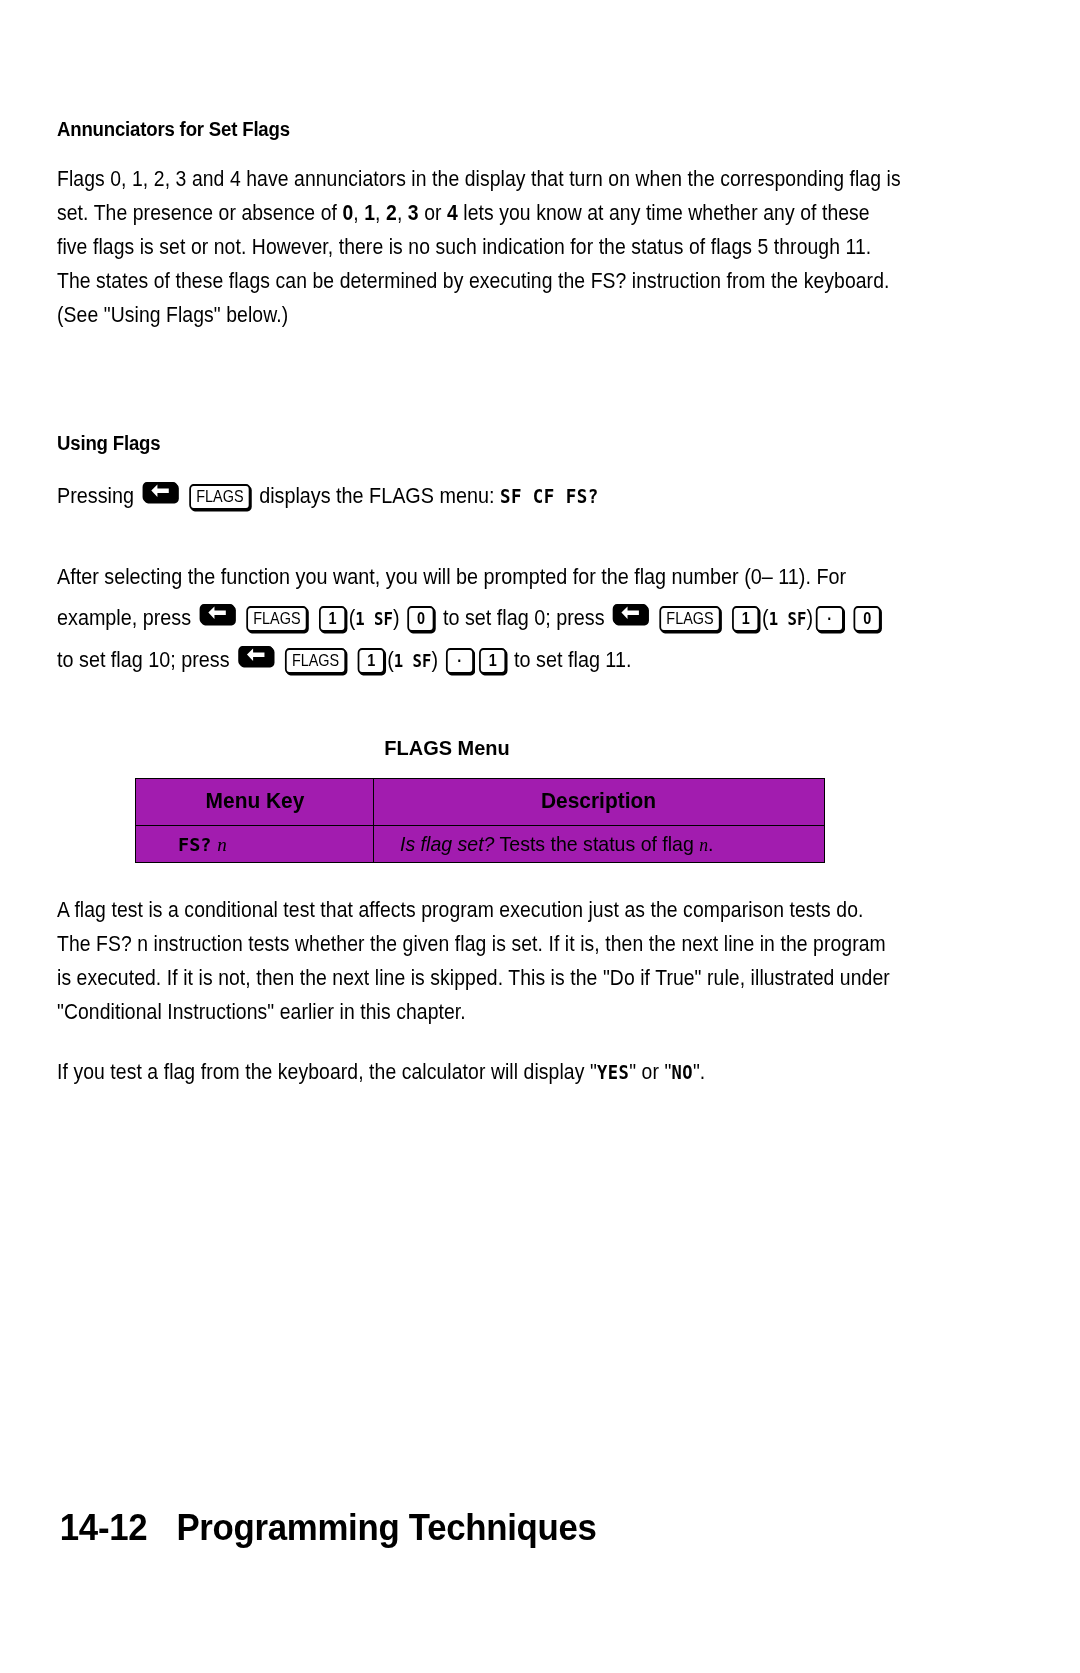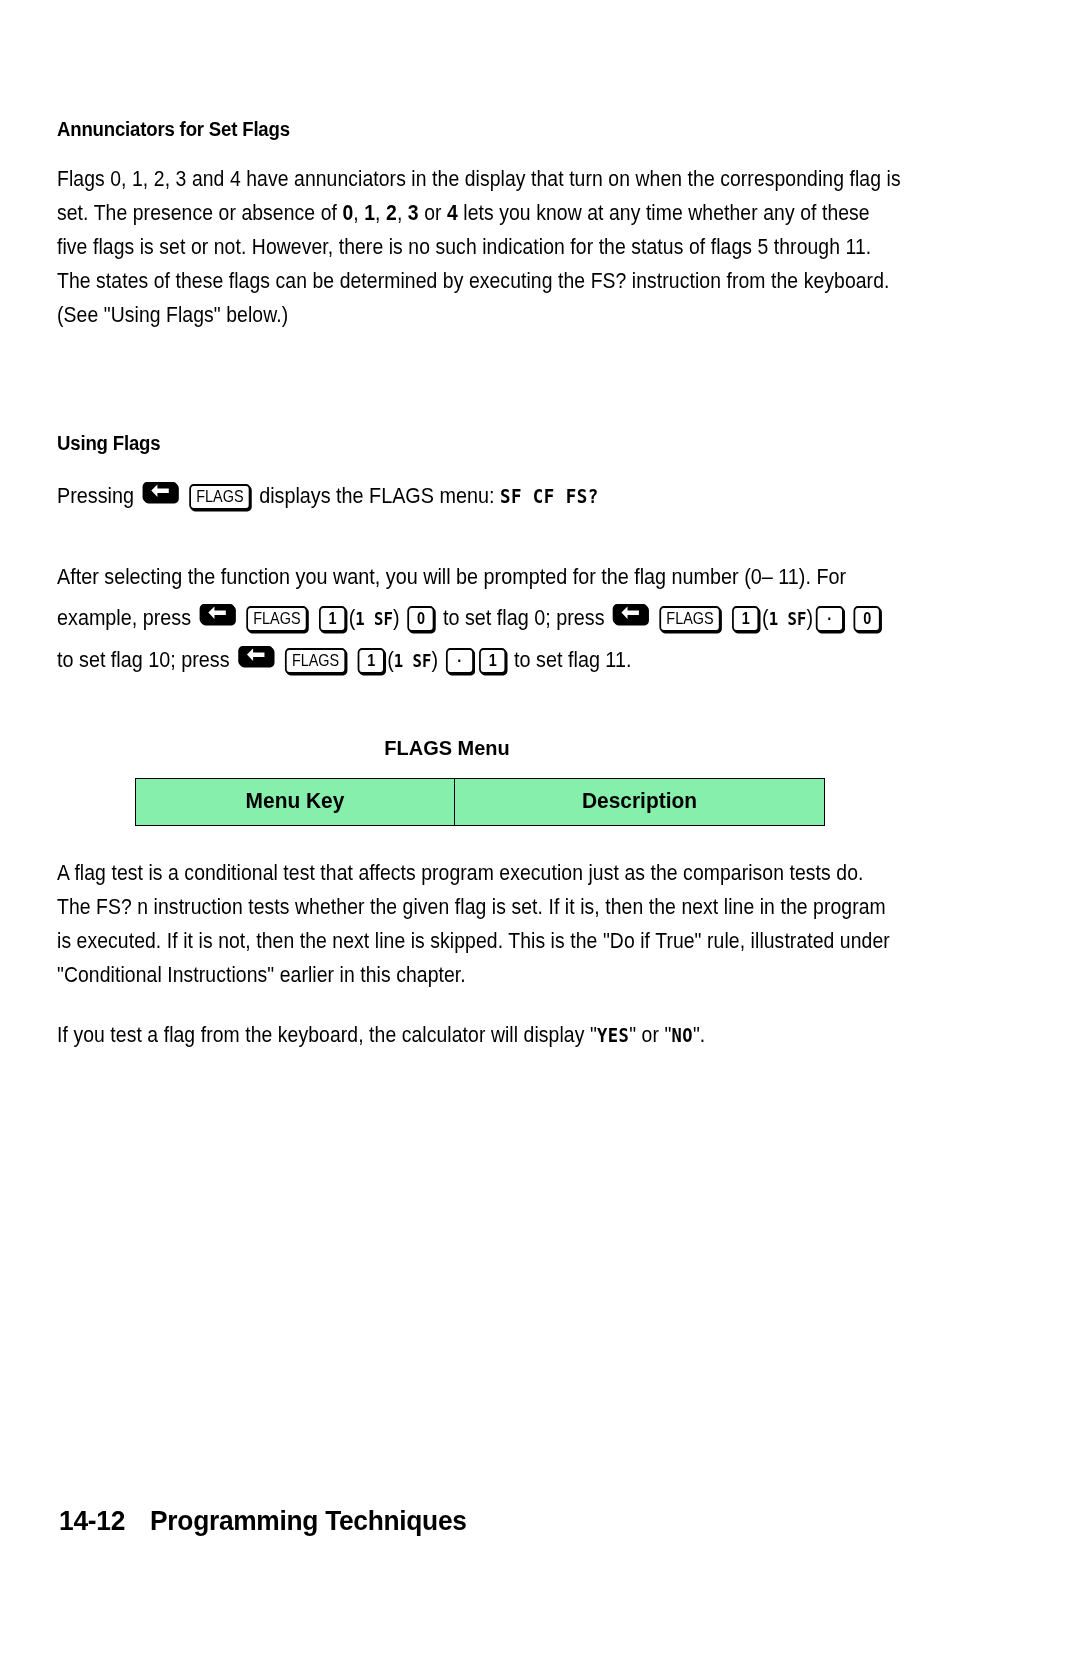--- a/index.html
+++ b/index.html
@@ -132,21 +132,21 @@
     font-size: 21px;
     font-weight: bold;
     margin: 0 0 18px 0;
     width: 780px;
     transform: scaleX(0.95);
   }
   table.flags {
     border-collapse: collapse;
     margin: 0 0 0 78px;
     width: 690px;
-    background: #86efac;
+    background: #a21caf;
   }
   table.flags th, table.flags td {
     border: 1.5px solid #000;
     padding: 0;
   }
   table.flags thead th {
     font-family: "Liberation Sans", sans-serif;
     font-size: 22px;
     font-weight: bold;
     text-align: center;
@@ -186,23 +186,23 @@
     font-family: "Liberation Serif", serif;
   }
   .desc-ital {
     font-style: italic;
   }
 
   
   .footer {
     position: absolute;
     left: 57px;
-    bottom: 136px;
-    font-family: "Liberation Sans", sans-serif;
-    font-size: 28px;
+    bottom: 124px;
+    font-family: "Liberation Sans", sans-serif;
+    font-size: 37px;
     font-weight: bold;
     letter-spacing: -0.3px;
   }
   .footer .pagenum { margin-right: 13px; }
   .footer span { display: inline-block; transform: scaleX(0.94); }
 
   .nowrap { white-space: nowrap; }
 </style>
 </head>
 <body>
@@ -272,20 +272,27 @@
     <div class="table-title">FLAGS Menu</div>
 
     <table class="flags">
       <thead>
         <tr>
           <th><span>Menu Key</span></th>
           <th><span>Description</span></th>
         </tr>
       </thead>
       <tbody>
+        <tr>
+          <td class="keycol">
+            <span class="mono-menu">FS?</span>
+            <span class="ital-n">n</span>
+          </td>
+          <td class="desccol"><span class="d"><i class="desc-ital">Is flag set?</i><span> Tests the status of flag </span><i class="ital-n">n</i><span>.</span></span></td>
+        </tr>
       </tbody>
     </table>
 
     <div class="gap-mid"></div>
 
     <p class="body">A flag test is a conditional test that affects program execution just as the comparison tests do. The FS? n instruction tests whether the given flag is set. If it is, then the next line in the program is executed. If it is not, then the next line is skipped. This is the "Do if True" rule, illustrated under "Conditional Instructions" earlier in this chapter.</p>
 
     <p class="body">
       <span>If you test a flag from the keyboard, the calculator will display "</span><span class="lcd">YES</span><span>" or "</span><span class="lcd">NO</span><span>".</span>
     </p>

